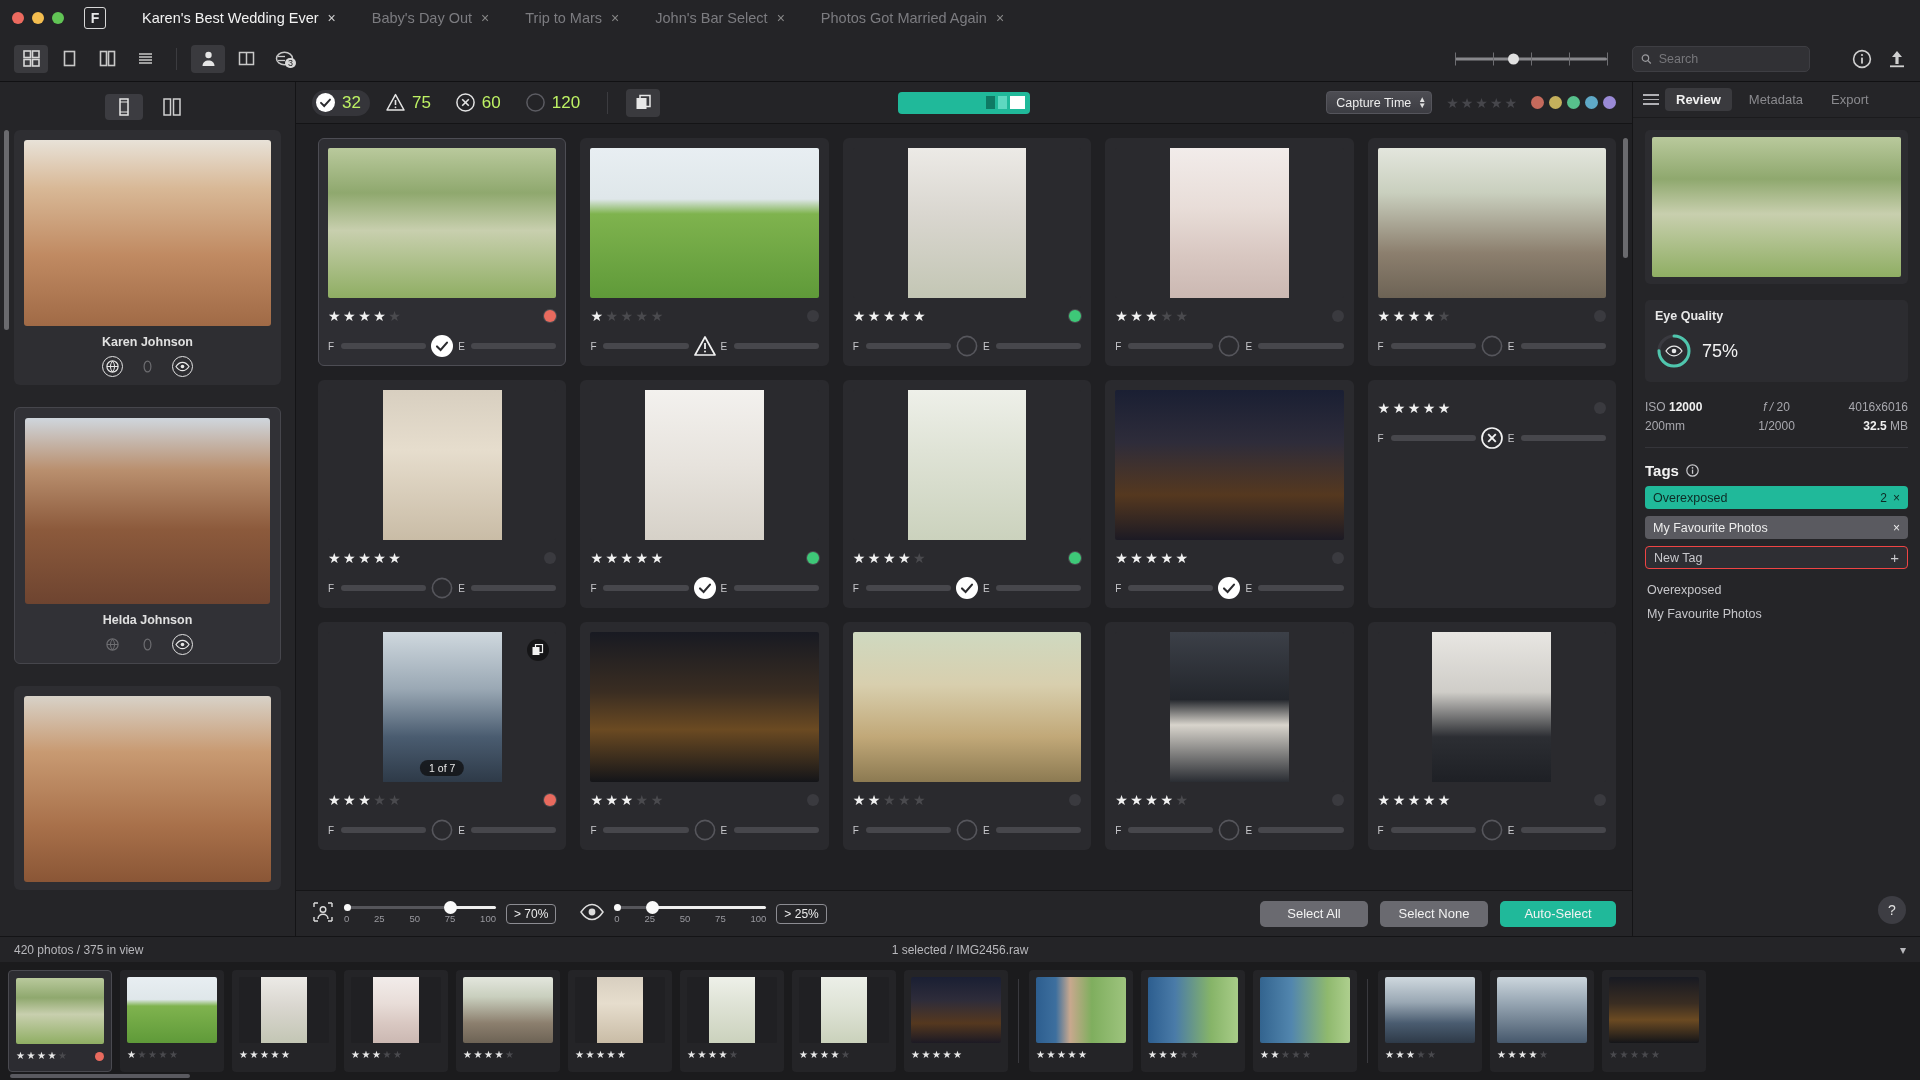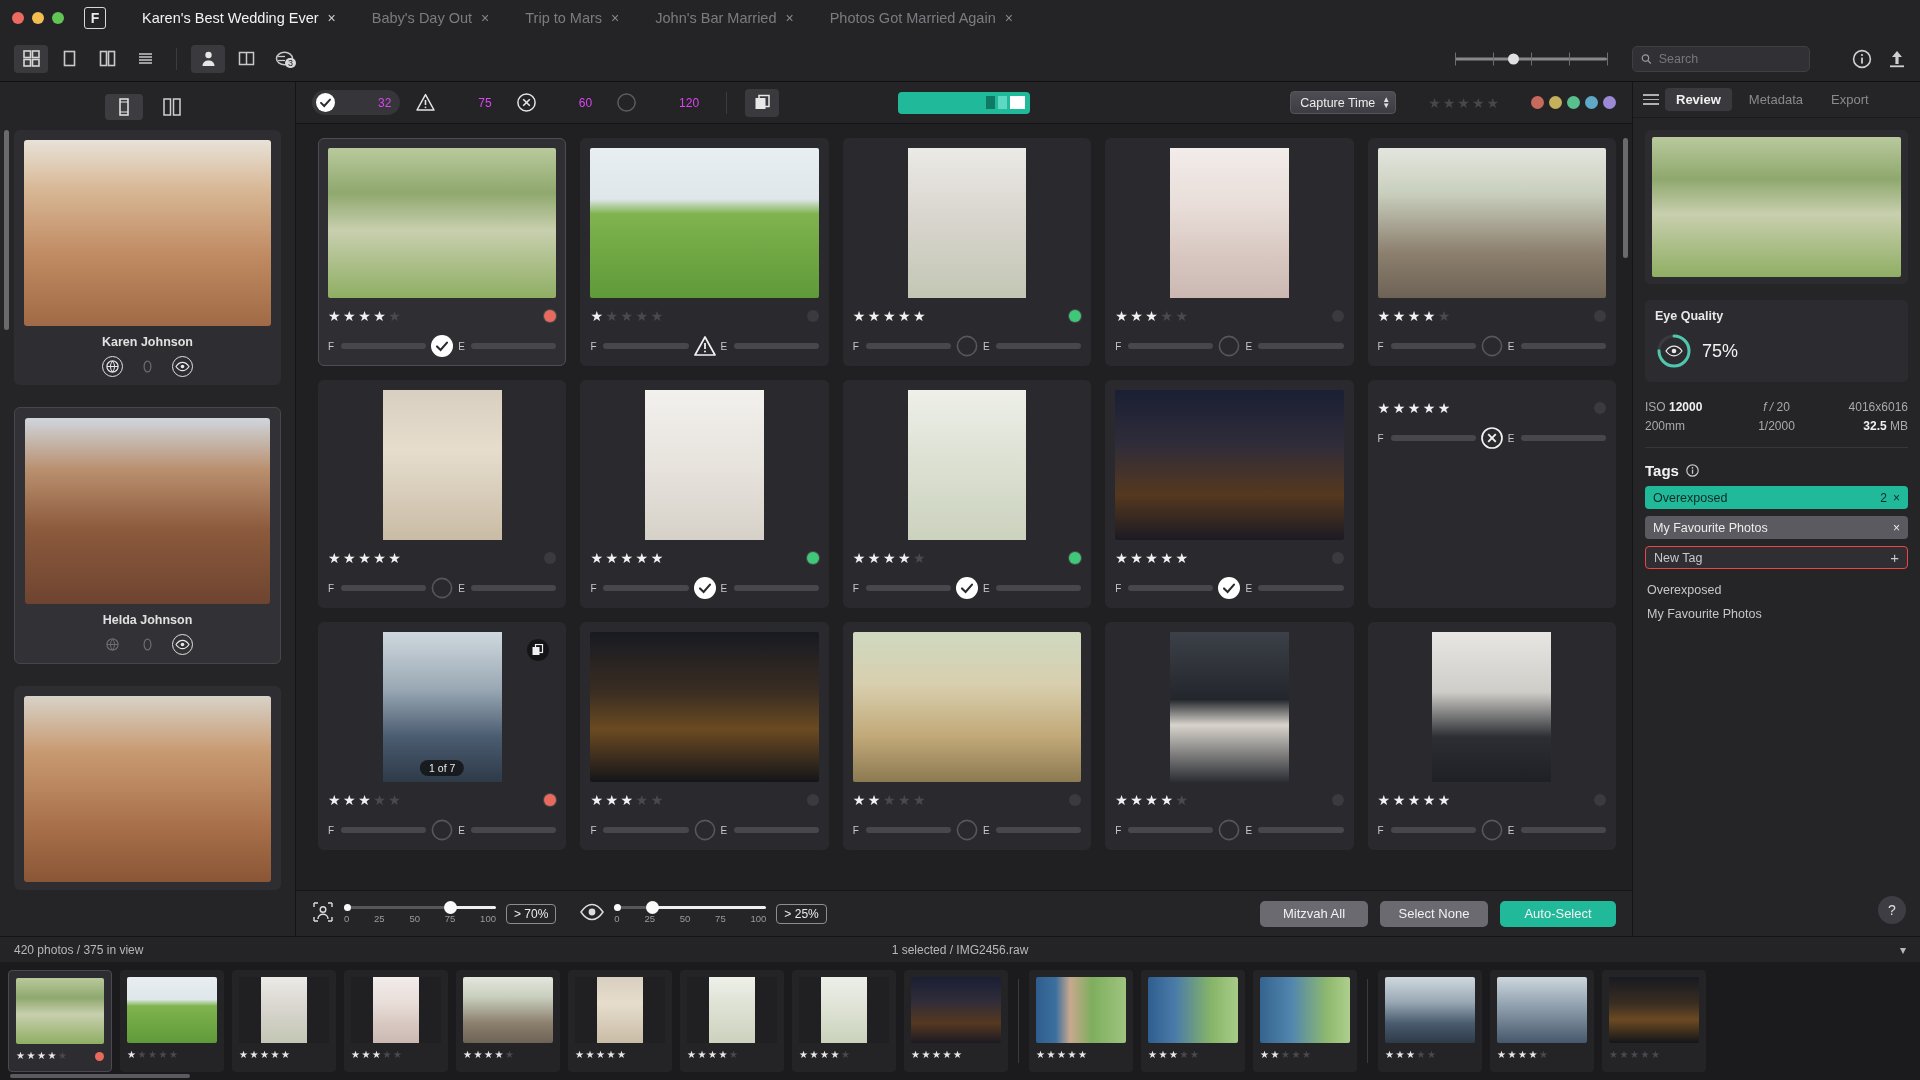--- a/index.html
+++ b/index.html
@@ -112,33 +112,33 @@
   }
 
   
   .center { flex: 1; display: flex; flex-direction: column; min-width: 0; background: #202023; }
   .filterbar {
     height: 42px; flex: 0 0 42px; background: #242427; display: flex; align-items: center;
     padding: 0 16px; gap: 12px; border-bottom: 1px solid #141416; position: relative;
   }
   .fchip { display: flex; align-items: center; gap: 7px; padding: 3px 9px 3px 4px; border-radius: 14px; cursor: default; }
   .fchip.active { background: #35353a; }
-  .fchip .num { font-size: 12px; color: #d946ef; margin-left: 36px; }
+  .fchip .num { font-size: 17px; color: #bef264; }
   .ico-circle { width: 19px; height: 19px; border-radius: 50%; display: flex; align-items: center; justify-content: center; }
 
   .segbar {
     position: absolute; left: 50%; transform: translateX(-50%); width: 132px; height: 22px;
     background: #20b99a; border-radius: 4px; display: flex; align-items: center;
     justify-content: flex-end; padding-right: 5px; gap: 3px;
   }
   .segbar .sq { width: 9px; height: 13px; background: #0e7a64; }
   .segbar .sq.l { background: #5ed8c0; }
   .segbar .sq.w { background: #ffffff; width: 15px; }
 
-  .sortwrap { position: absolute; right: 16px; display: flex; align-items: center; gap: 32px; }
+  .sortwrap { position: absolute; right: 16px; display: flex; align-items: center; gap: 14px; }
   .sortsel {
     height: 23px; background: linear-gradient(#4d4d53,#3c3c42); border: 1px solid #55555c;
     border-radius: 4px; display: flex; align-items: center; gap: 7px; padding: 0 5px 0 9px;
     font-size: 12.5px; color: #ededed;
   }
   .stepper { display: flex; flex-direction: column; line-height: 6px; font-size: 8px; color: #e0e0e0; }
   .stars-f { display: flex; gap: 2px; }
   .dots-f { display: flex; gap: 5px; }
   .cdot { width: 13px; height: 13px; border-radius: 50%; }
 
@@ -280,21 +280,21 @@
         </div>
         <div class="tab">
           <span>Baby's Day Out</span>
           <span class="x">×</span>
         </div>
         <div class="tab">
           <span>Trip to Mars</span>
           <span class="x">×</span>
         </div>
         <div class="tab">
-          <span>John's Bar Married</span>
+          <span>John's Bar Select</span>
           <span class="x">×</span>
         </div>
         <div class="tab">
           <span>Photos Got Married Again</span>
           <span class="x">×</span>
         </div>
       </div>
   </div>
 
   <div class="toolbar">
@@ -988,21 +988,21 @@
                 <span>25</span>
                 <span>50</span>
                 <span>75</span>
                 <span>100</span>
               </div>
           </div>
           <span class="thresh">&gt; 25%</span>
         </div>
 
         <div class="btnrow">
-          <div class="btn">Mitzvah All</div>
+          <div class="btn">Select All</div>
           <div class="btn">Select None</div>
           <div class="btn primary">Auto-Select</div>
         </div>
       </div>
     </div>
 
     <div class="rightp" style="position:relative">
       <div class="rp-head">
         <span class="sb-menu" style="position:static">
             <i></i>

